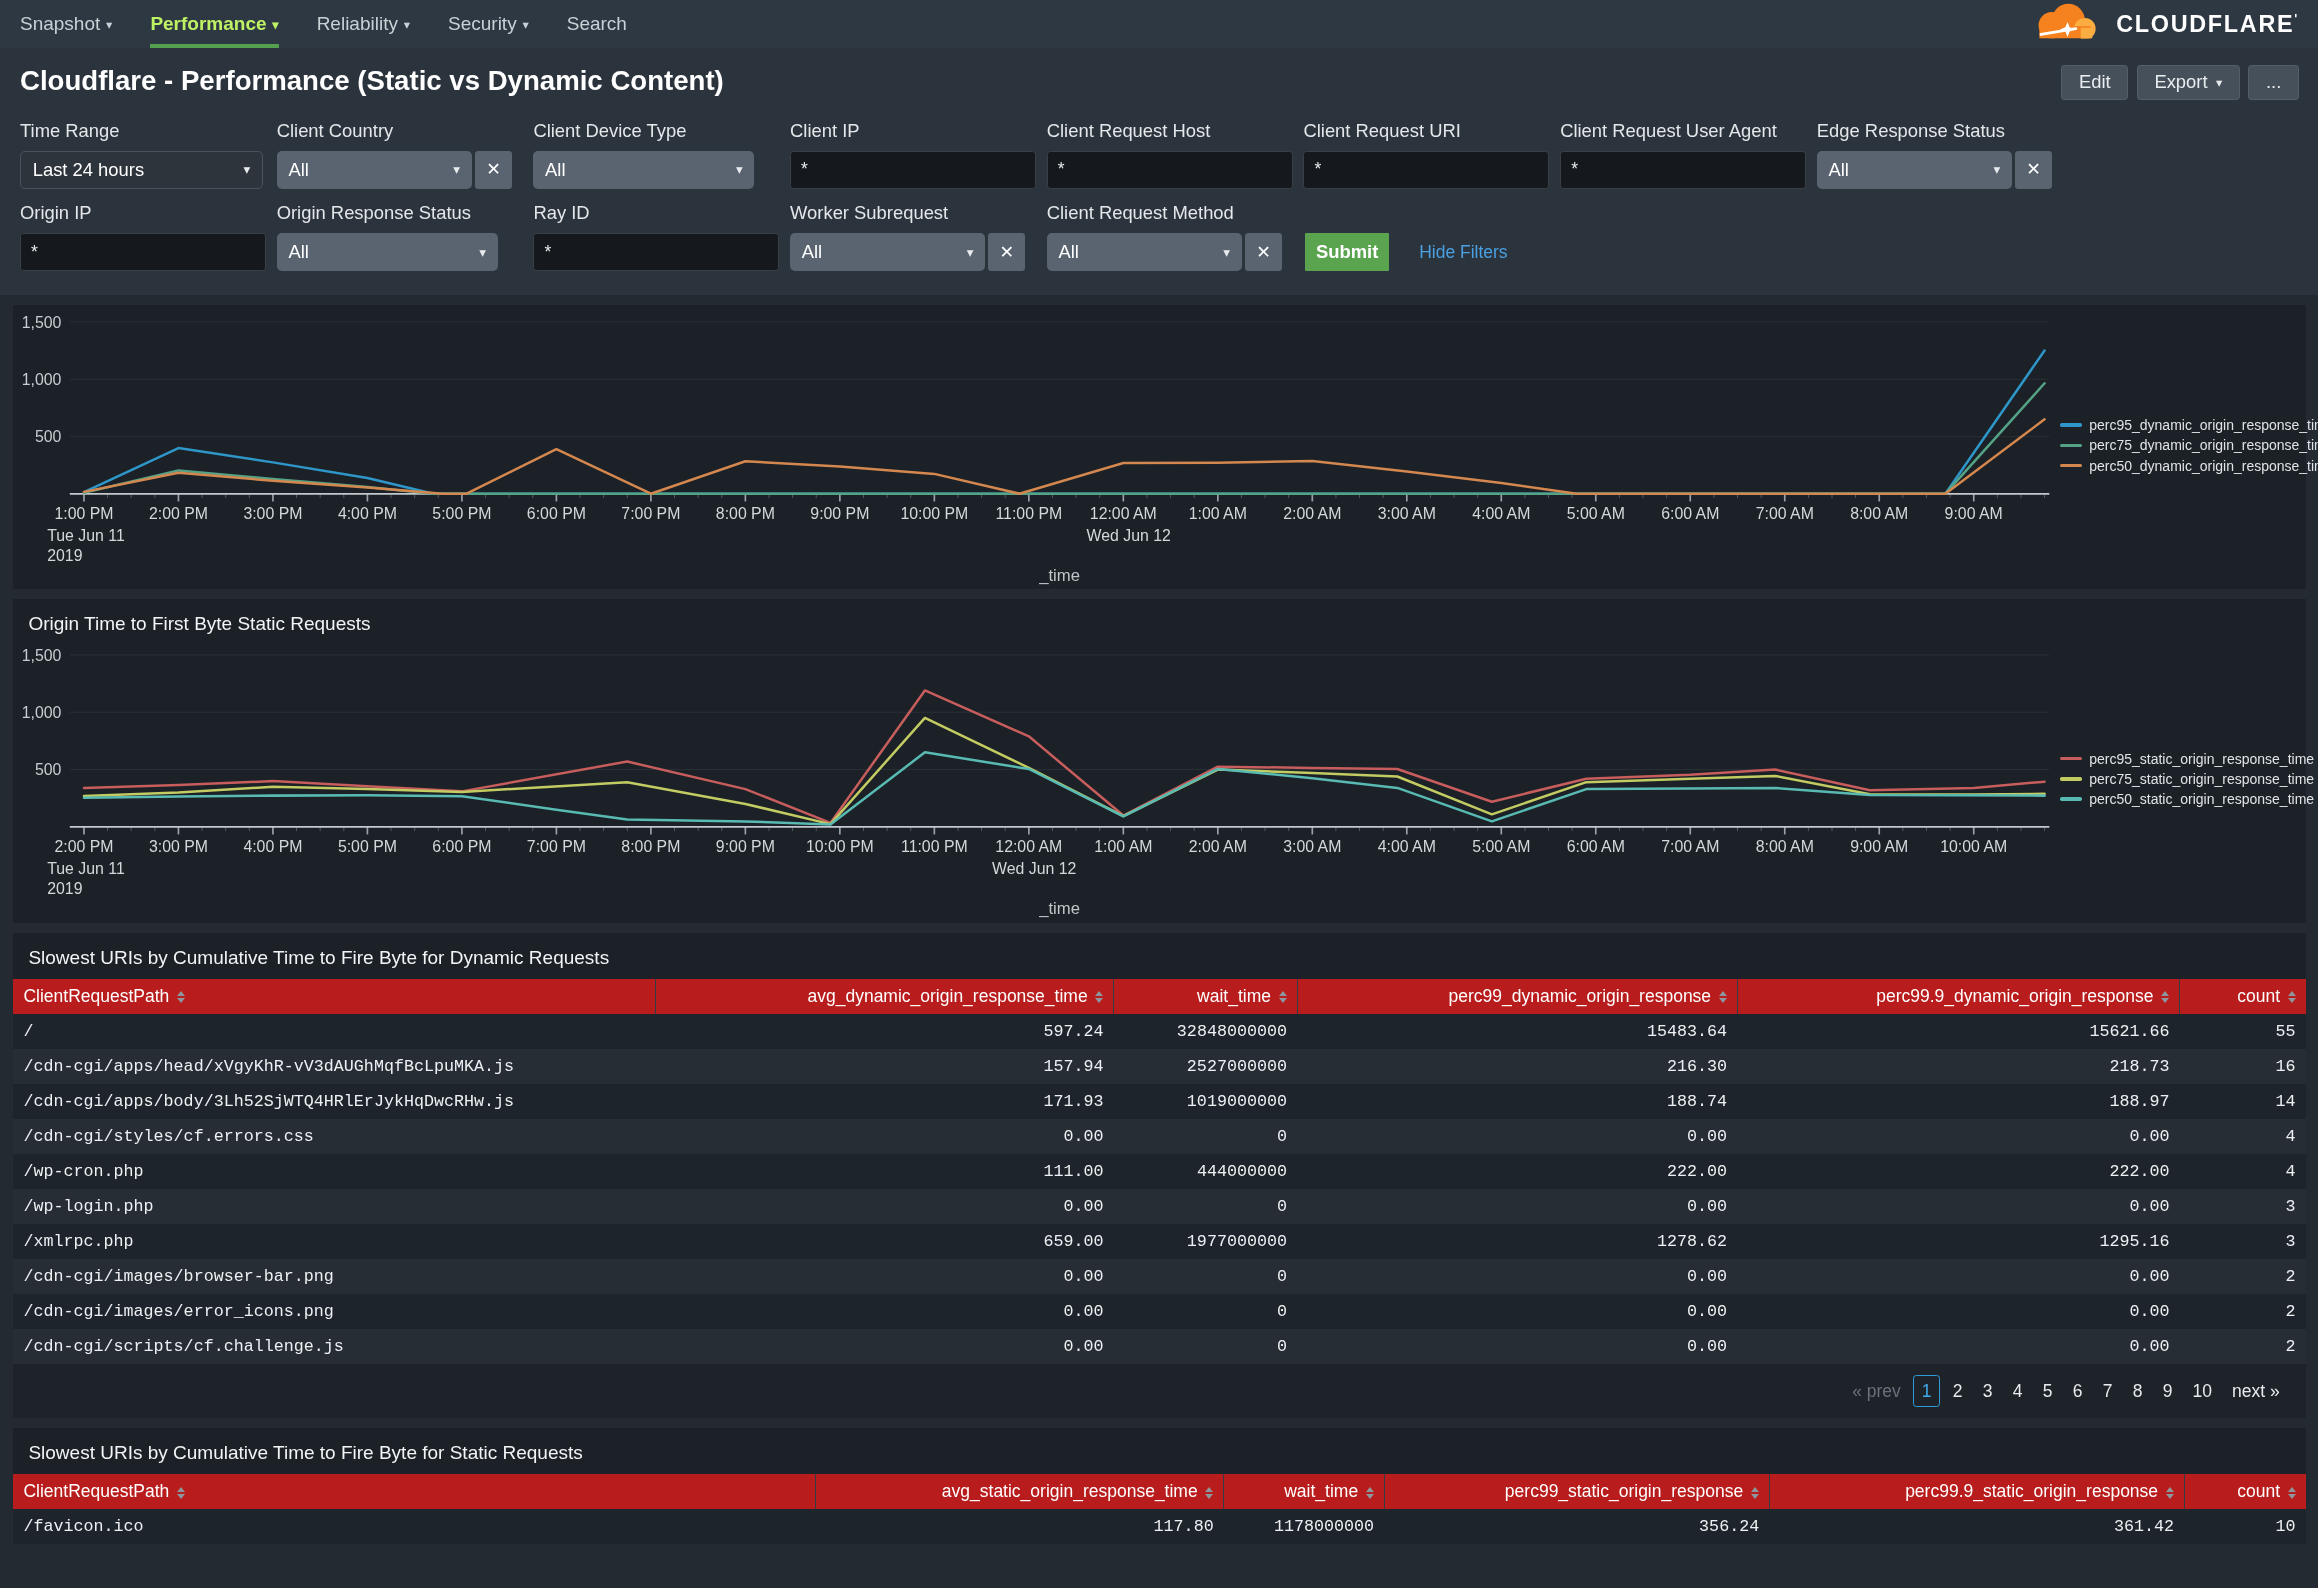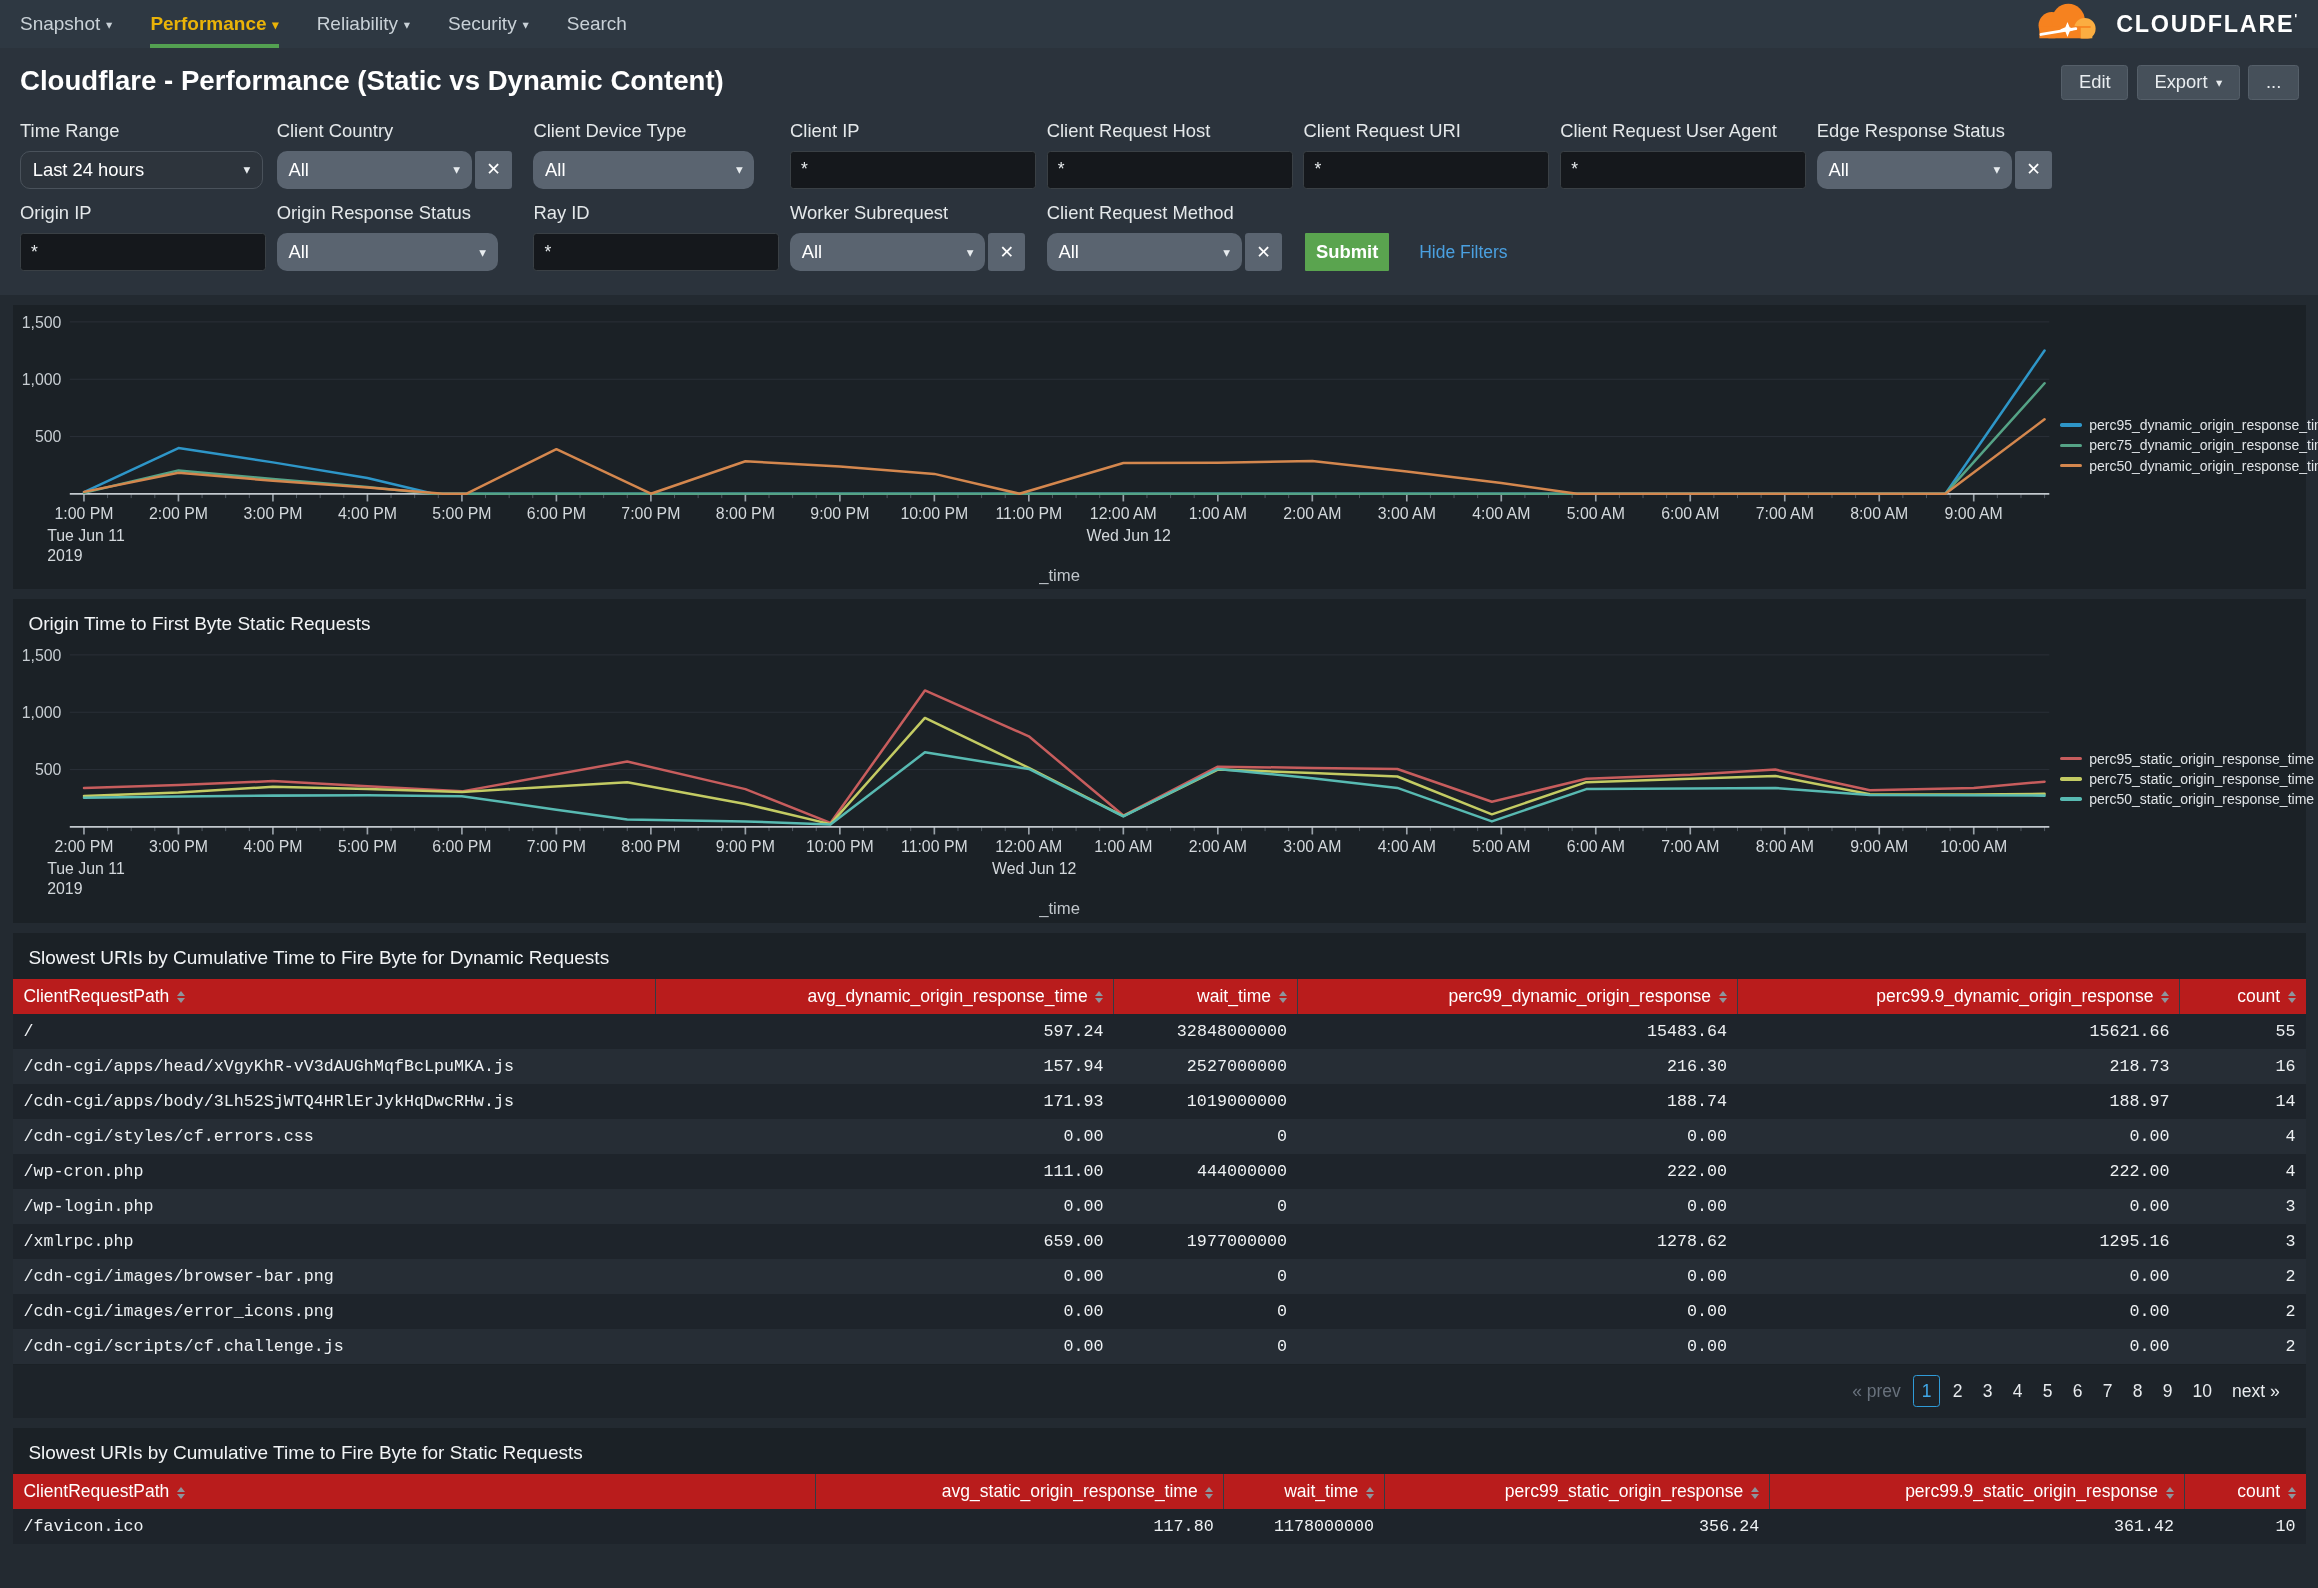--- a/index.html
+++ b/index.html
@@ -11,21 +11,21 @@
   }
   
   .topbar {
     height: 48px; background: #2e3842; display: flex; align-items: stretch;
     padding: 0 20px;
   }
   .nav-item {
     display: flex; align-items: center; gap: 5.8px; margin-right: 38px;
     font-size: 19px; color: #c9d1d7; cursor: pointer; position: relative;
   }
-  .nav-item.active { color: #eab308; font-weight: bold; justify-content: center; }
+  .nav-item.active { color: #bef264; font-weight: bold; justify-content: center; }
   .nav-item.active::after {
     content: ""; position: absolute; left: 0; right: 0; bottom: 0;
     height: 4.2px; background: #53a051;
   }
   .nav-caret { font-size: 12.5px; color: inherit; }
   .logo { margin-left: auto; display: flex; align-items: center; gap: 10px; }
   .logo-text { font-size: 23.4px; font-weight: bold; color: #ffffff; letter-spacing: 1.7px; }
   .logo-text::after { content: "'"; font-size: 12.5px; vertical-align: super; }
   
   .header-bar {
@@ -40,21 +40,21 @@
   }
   .btn .dd-caret { font-size: 12.5px; }
   
   .filters { background: #2b333c; padding: 3.3px 20px 23.4px; }
   .filter-row { display: flex; gap: 11.7px; margin-top: 13.4px; align-items: flex-start; }
   .filter-group { width: 245px; flex: none; }
   .filter-label { font-size: 18.4px; color: #e4e8ea; margin-bottom: 9.2px; white-space: nowrap; }
   .filter-controls { display: flex; gap: 3.3px; height: 38px; align-items: stretch; }
   .dropdown {
     width: 221px; display: flex; align-items: center; justify-content: space-between;
-    padding: 0 11.7px; background: #5a6470; border-radius: 10px; color: #ffffff;
+    padding: 0 11.7px; background: #5a6470; border-radius: 5px; color: #ffffff;
     font-size: 18.4px; cursor: pointer;
   }
   .dropdown.dark { background: #2d343c; border: 0.8px solid #4a525b; width: 243px; }
   .filter-controls.has-clear .dropdown { width: 195px; }
   .dd-caret { font-size: 13.4px; color: #e8ecef; }
   .clear-btn {
     width: 37px; background: #5a6470; border: none; border-radius: 3.3px;
     color: #ffffff; font-size: 17.5px; cursor: pointer; font-family: inherit;
   }
   .filter-input {

